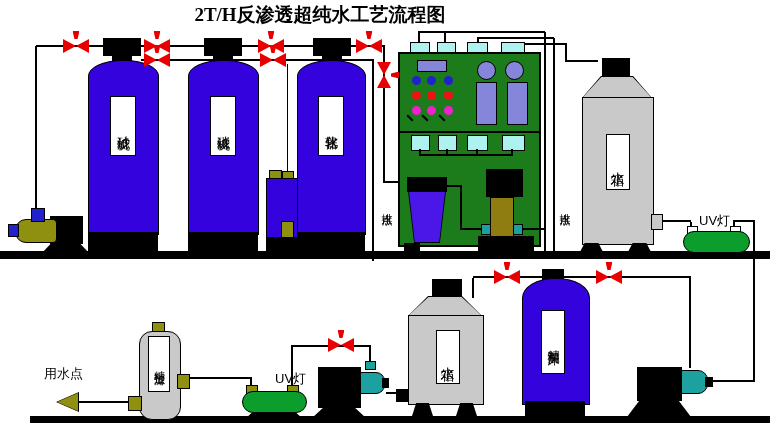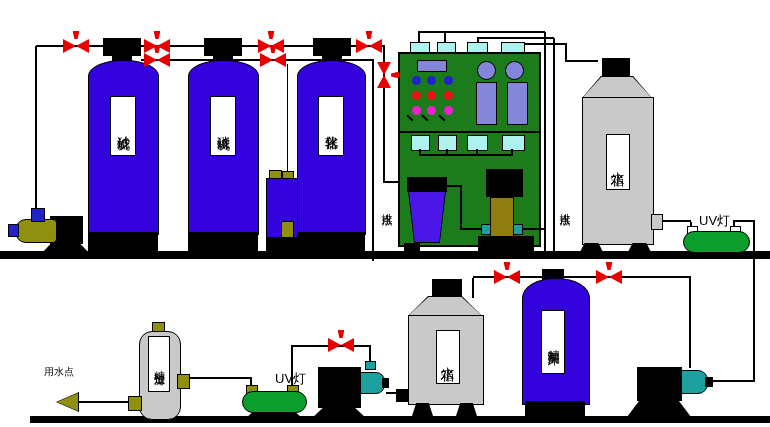--- a/index.html
+++ b/index.html
@@ -48,20 +48,21 @@
                clip-path:polygon(0 0,100% 0,72% 100%,28% 100%);}
   .vert{transform:rotate(90deg);}
   #title{position:absolute;left:150px;top:2px;width:340px;text-align:center;
          font-family:"Liberation Serif",serif;font-weight:bold;font-size:19px;color:#000;}
 </style>
 </head>
 <body>
 
 <div id="stage">
 
+  <div id="title">2T/H反渗透超纯水工艺流程图</div>
 
   <div class="pipe" style="left:36px;top:45px;width:348px;height:2px;"></div>
   <div class="pipe" style="left:141px;top:59px;width:233px;height:2px;"></div>
   <div class="pipe" style="left:35px;top:46px;width:2px;height:165px;"></div>
   <div class="pipe" style="left:372px;top:60px;width:2px;height:201px;"></div>
   <div class="pipe" style="left:383px;top:45px;width:2px;height:138px;"></div>
   <div class="pipe" style="left:383px;top:181px;width:27px;height:2px;"></div>
   <div class="thin" style="left:287px;top:64px;width:1px;height:164px;"></div>
 
   <div class="pipe" style="left:418px;top:31px;width:127px;height:2px;"></div>
@@ -212,21 +213,21 @@
     </div>
   <div class="valve" style="left:356px;top:38px;">
       <span class="stem"></span>
     </div>
   <div class="valve vert" style="left:371px;top:67px;">
       <span class="stem"></span>
     </div>
 
   <div class="blk" style="left:30px;top:416px;width:740px;height:7px;"></div>
 
-  <div class="htext" style="left:44px;top:365px;font-size:10px;">用水点</div>
+  <div class="htext" style="left:44px;top:365px;font-size:13px;">用水点</div>
   <div class="arrowL" style="left:56px;top:392px;width:23px;height:20px;"></div>
 
   <div class="olv" style="left:152px;top:322px;width:11px;height:10px;"></div>
   <div class="gray" style="left:139px;top:331px;width:40px;height:87px;border-radius:13px;"></div>
   <div class="olv" style="left:177px;top:374px;width:11px;height:13px;"></div>
   <div class="olv" style="left:128px;top:396px;width:12px;height:13px;"></div>
   <div class="vlabel" style="left:148px;top:336px;width:20px;height:54px;font-size:11px;">精密过滤</div>
 
   <div class="htext" style="left:275px;top:370px;font-size:13px;">UV灯</div>
   <div class="foot" style="left:246px;top:408px;width:56px;height:10px;"></div>

